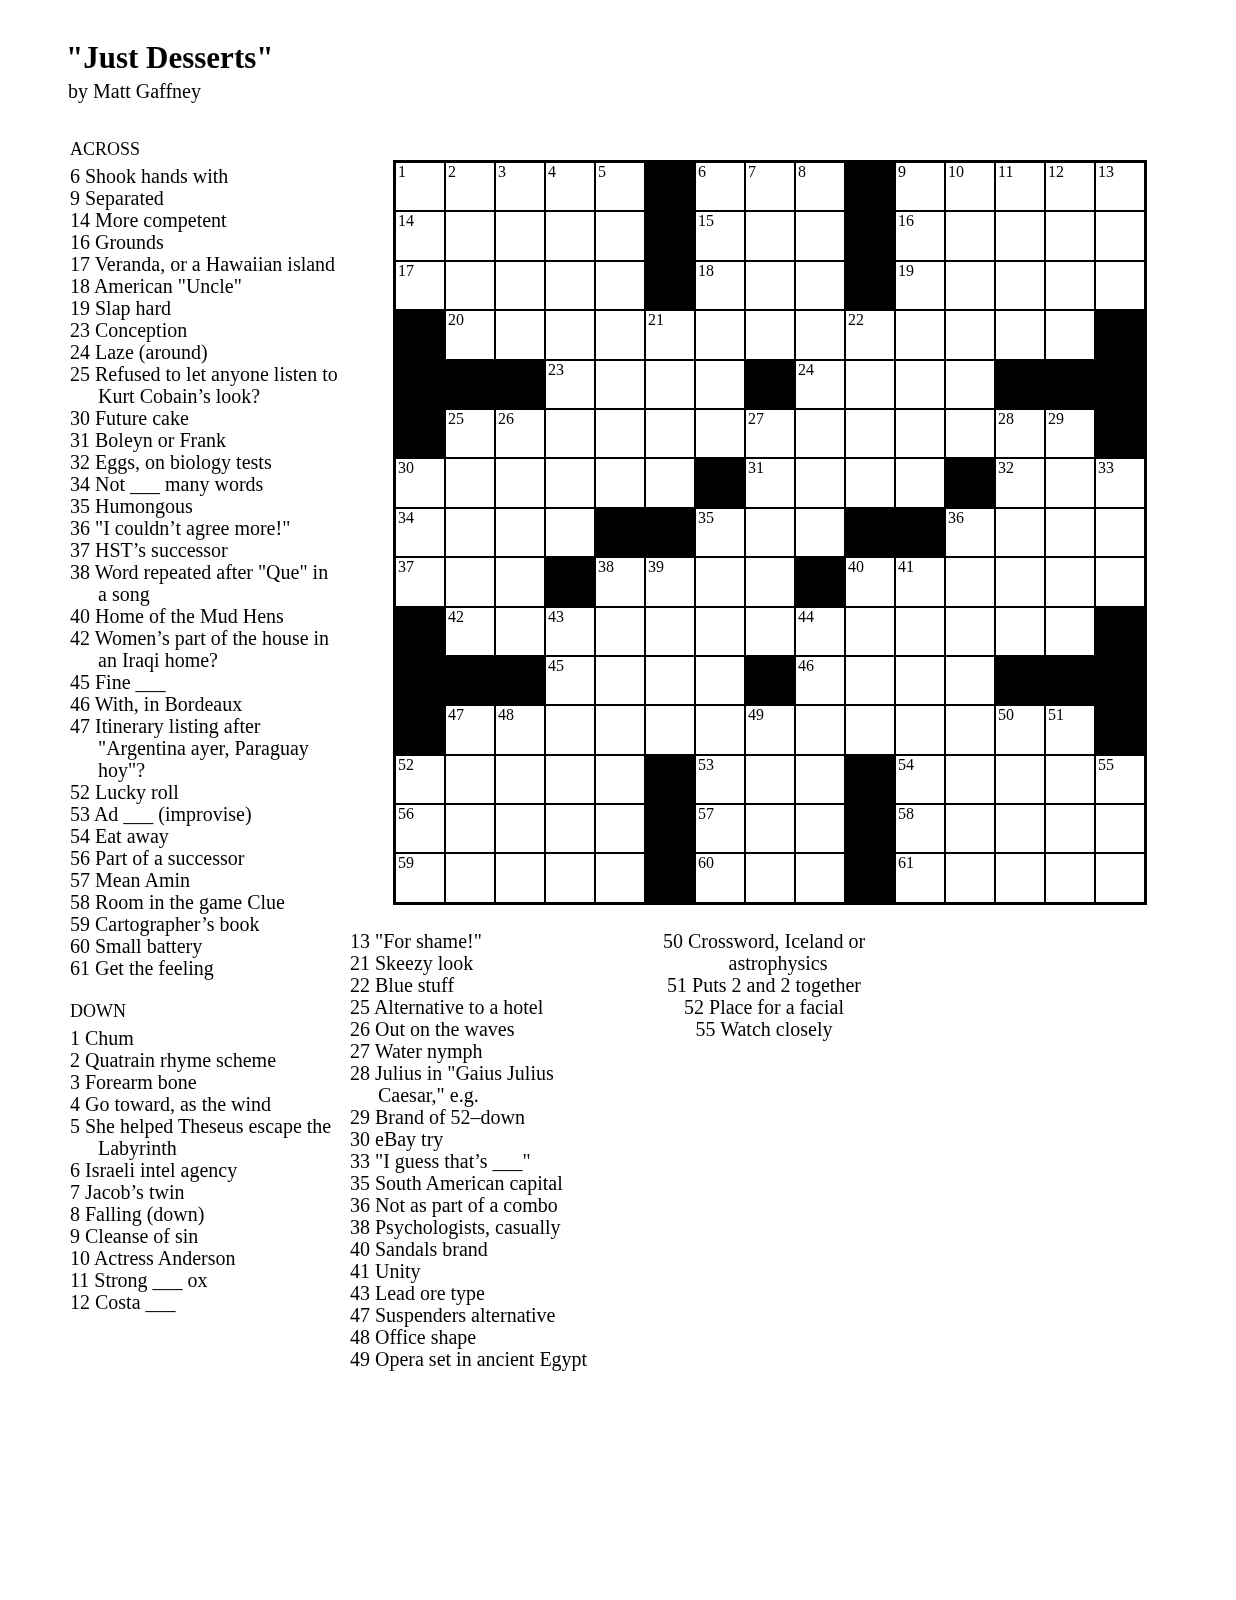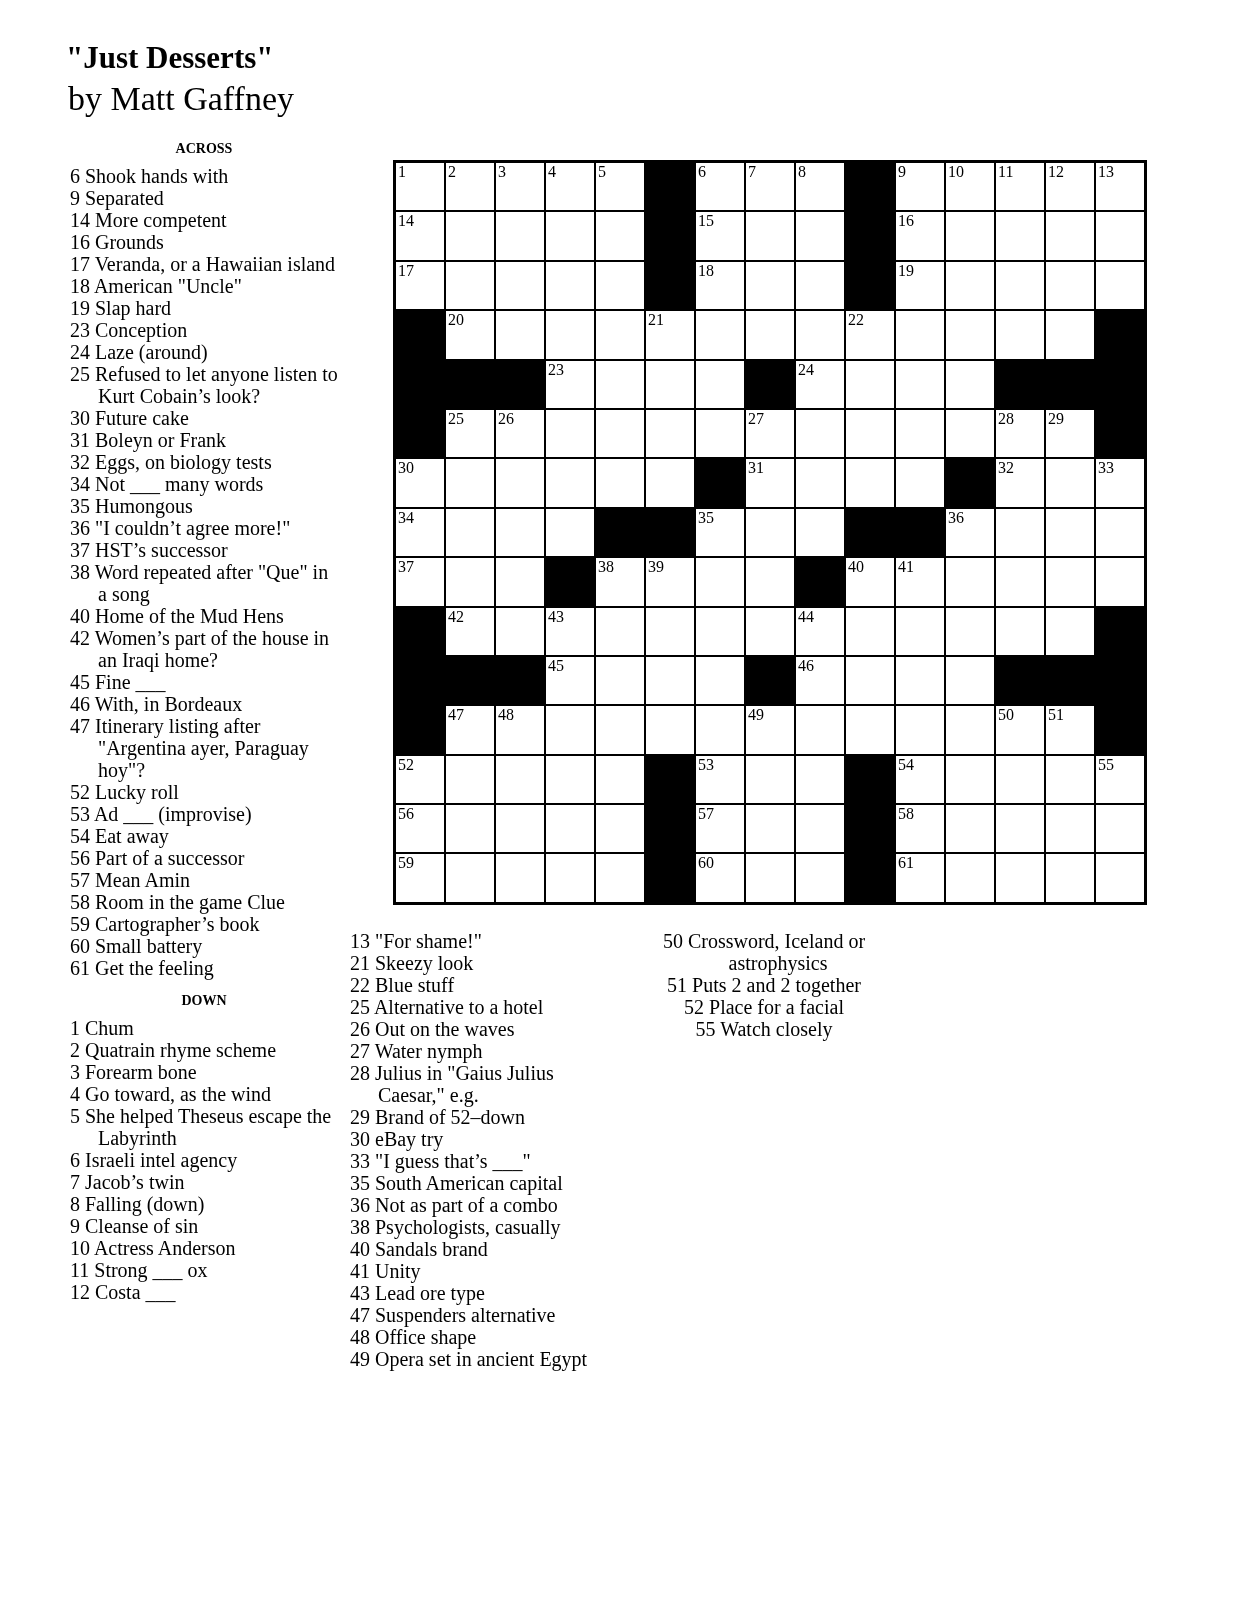--- a/index.html
+++ b/index.html
@@ -1,25 +1,25 @@
 <!DOCTYPE html>
 <html><head>
 <meta charset="utf-8">
 <style>
   html,body{margin:0;padding:0;background:#ffffff;}
   .page{position:relative;width:1236px;height:1600px;background:#ffffff;
         font-family:"Liberation Serif",serif;color:#000000;overflow:hidden;}
   .title{position:absolute;left:66px;top:40px;font-size:31px;font-weight:bold;}
-  .byline{position:absolute;left:68px;top:80px;font-size:34px;}
+  .byline{position:absolute;left:68px;top:80px;font-size:20px;}
   .cluecol{position:absolute;font-size:20px;line-height:22px;}
   #col1{left:70px;top:136px;width:268px;}
   #col2{left:350px;top:930px;width:270px;}
   #col3{left:620px;top:930px;width:288px;text-align:center;}
-  .sect{font-size:14px;font-weight:bold;line-height:26px;margin-bottom:3px;text-align:center;}
-  .sect.down{margin-top:9px;}
+  .sect{font-size:18px;font-weight:normal;line-height:26px;margin-bottom:3px;}
+  .sect.down{margin-top:19px;}
   .clue{padding-left:28px;text-indent:-28px;}
   .grid{position:absolute;left:393px;top:160px;display:grid;
         grid-template-columns:repeat(15,50px);grid-template-rows:repeat(15,49.4px);
         border:2px solid #000;background:#fff;}
   .cell{position:relative;border:1px solid #000;background:#ffffff;box-sizing:border-box;}
   .cell.black{background:#000000;}
   .cellnum{position:absolute;top:0;left:2px;font-size:16px;line-height:18px;}
 </style>
 </head>
 <body>

